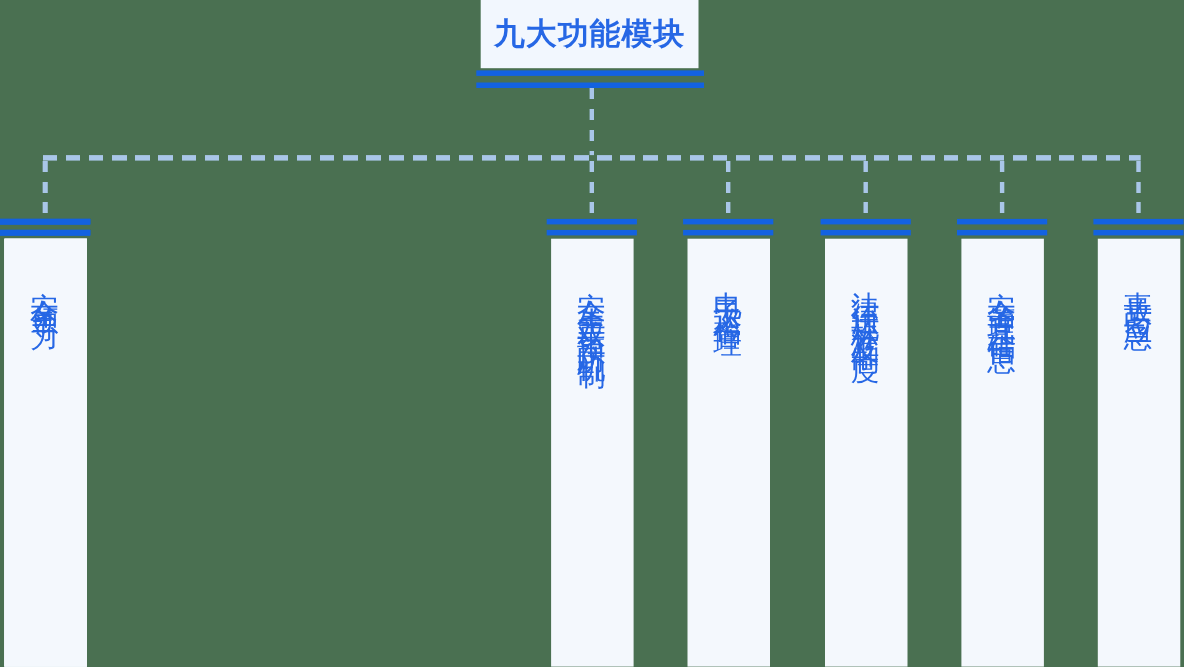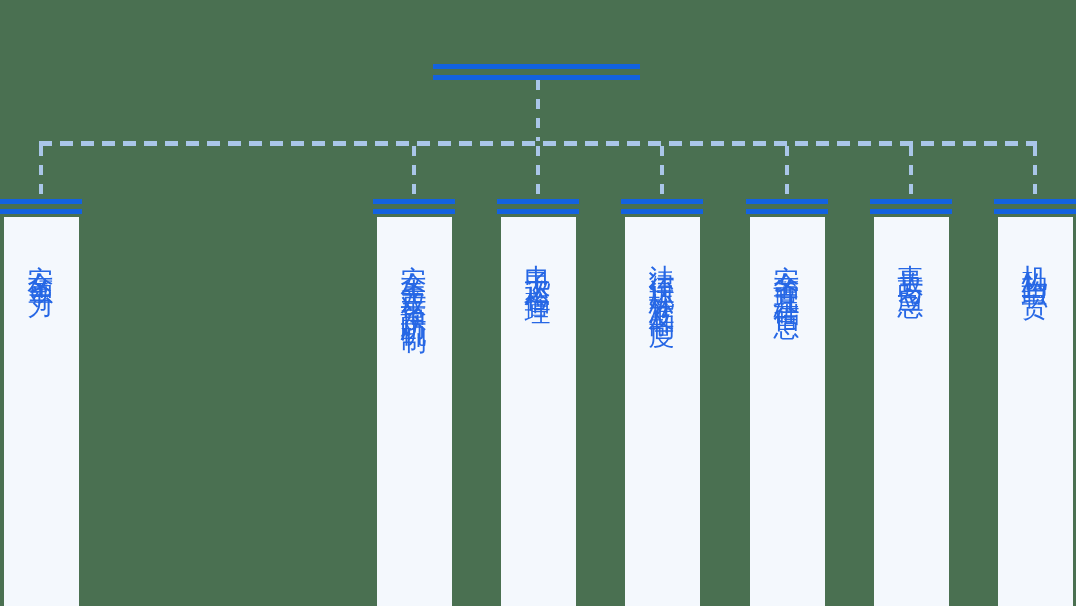--- a/index.html
+++ b/index.html
@@ -77,20 +77,23 @@
     font-size:26px;font-weight:500;
     letter-spacing:7px;
     line-height:1;
   }
 </style>
 </head>
 <body>
 
 <div class="stage">
 
+  <div class="root-node">
+    <span class="root-label">九大功能模块</span>
+  </div>
   <div class="root-underline">
     <div class="u-bar first"></div>
     <div class="u-bar"></div>
   </div>
 
   <div class="v-dash root-stub"></div>
   <div class="h-dash"></div>
 
   <div class="module-column">
     <div class="v-dash col-stub"></div>

